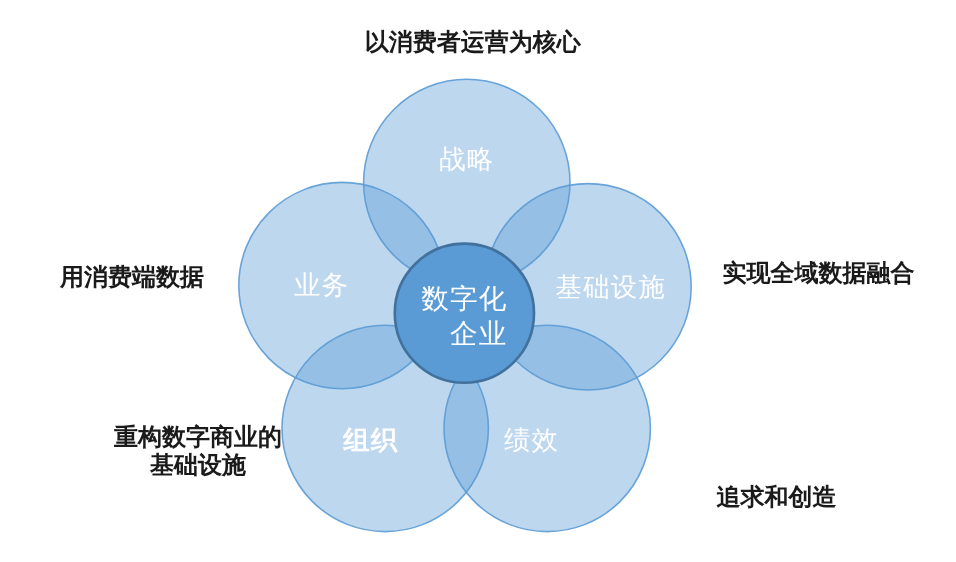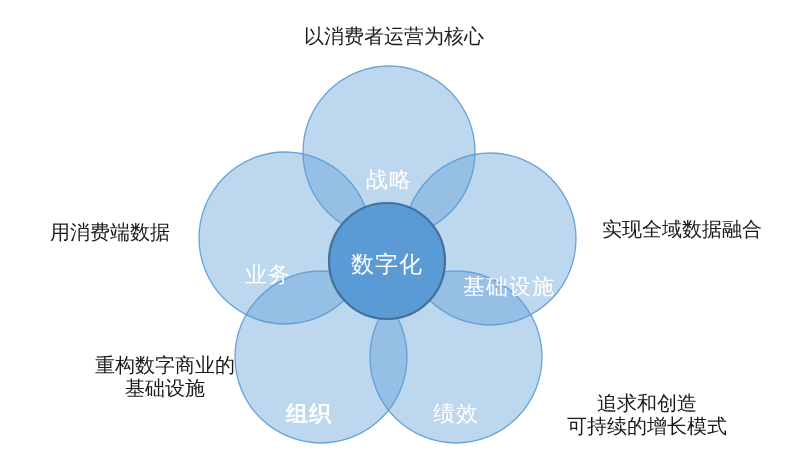--- a/index.html
+++ b/index.html
@@ -35,57 +35,58 @@
   .lbl{
     position:absolute;
     transform:translate(-50%,-50%);
     white-space:nowrap;
     text-align:center;
   }
   .petal-label{
     color:var(--petal-label);
     font-size:22px;
     letter-spacing:1px;
-    margin-top:47px;
   }
   .center-label{
     color:var(--petal-label);
     font-size:23px;
     line-height:29px;
     letter-spacing:1px;
     text-align:right;
   }
   .annotation{
     color:var(--annotation-text);
     font-size:20px;
     line-height:23px;
+    font-weight:bold;
   }
 </style>
 </head>
 <body>
 
 <div class="stage">
 
   <svg width="797" height="468" viewBox="0 0 797 468">
     <circle class="petal" cx="389" cy="152" r="86"></circle>
     <circle class="petal" cx="285" cy="238" r="86"></circle>
     <circle class="petal" cx="490" cy="239" r="86"></circle>
     <circle class="petal" cx="321" cy="357" r="86"></circle>
     <circle class="petal" cx="456" cy="357" r="86"></circle>
     <circle class="center-circle" cx="387" cy="261" r="58"></circle>
   </svg>
 
   <div class="lbl petal-label" style="left:389px;top:133px;">战略</div>
   <div class="lbl petal-label" style="left:509px;top:240px;">基础设施</div>
-  <div class="lbl petal-label" style="left:456px;top:367px;">绩效</div>
+  <div class="lbl petal-label" style="left:443px;top:367px;">绩效</div>
   <div class="lbl petal-label" style="left:309px;top:367px;font-weight:bold;">组织</div>
-  <div class="lbl petal-label" style="left:268px;top:228px;">业务</div>
+  <div class="lbl petal-label" style="left:268px;top:238px;">业务</div>
 
   <div class="lbl center-label" style="left:387px;top:264px;">
     <div>数字化</div>
+    <div>企业</div>
   </div>
 
   <div class="lbl annotation" style="left:394px;top:36px;">
     <div>以消费者运营为核心</div>
   </div>
 
   <div class="lbl annotation" style="left:110px;top:232px;">
     <div>用消费端数据</div>
   </div>
 
@@ -93,16 +94,15 @@
     <div>实现全域数据融合</div>
   </div>
 
   <div class="lbl annotation" style="left:155px;top:377px;margin-left:10px;">
     <div>重构数字商业的</div>
     <div>基础设施</div>
   </div>
 
   <div class="lbl annotation" style="left:647px;top:371px;margin-top:44px;">
     <div>追求和创造</div>
-    <div>可持续的增长模式</div>
   </div>
 
 </div>
 
 </body></html>

